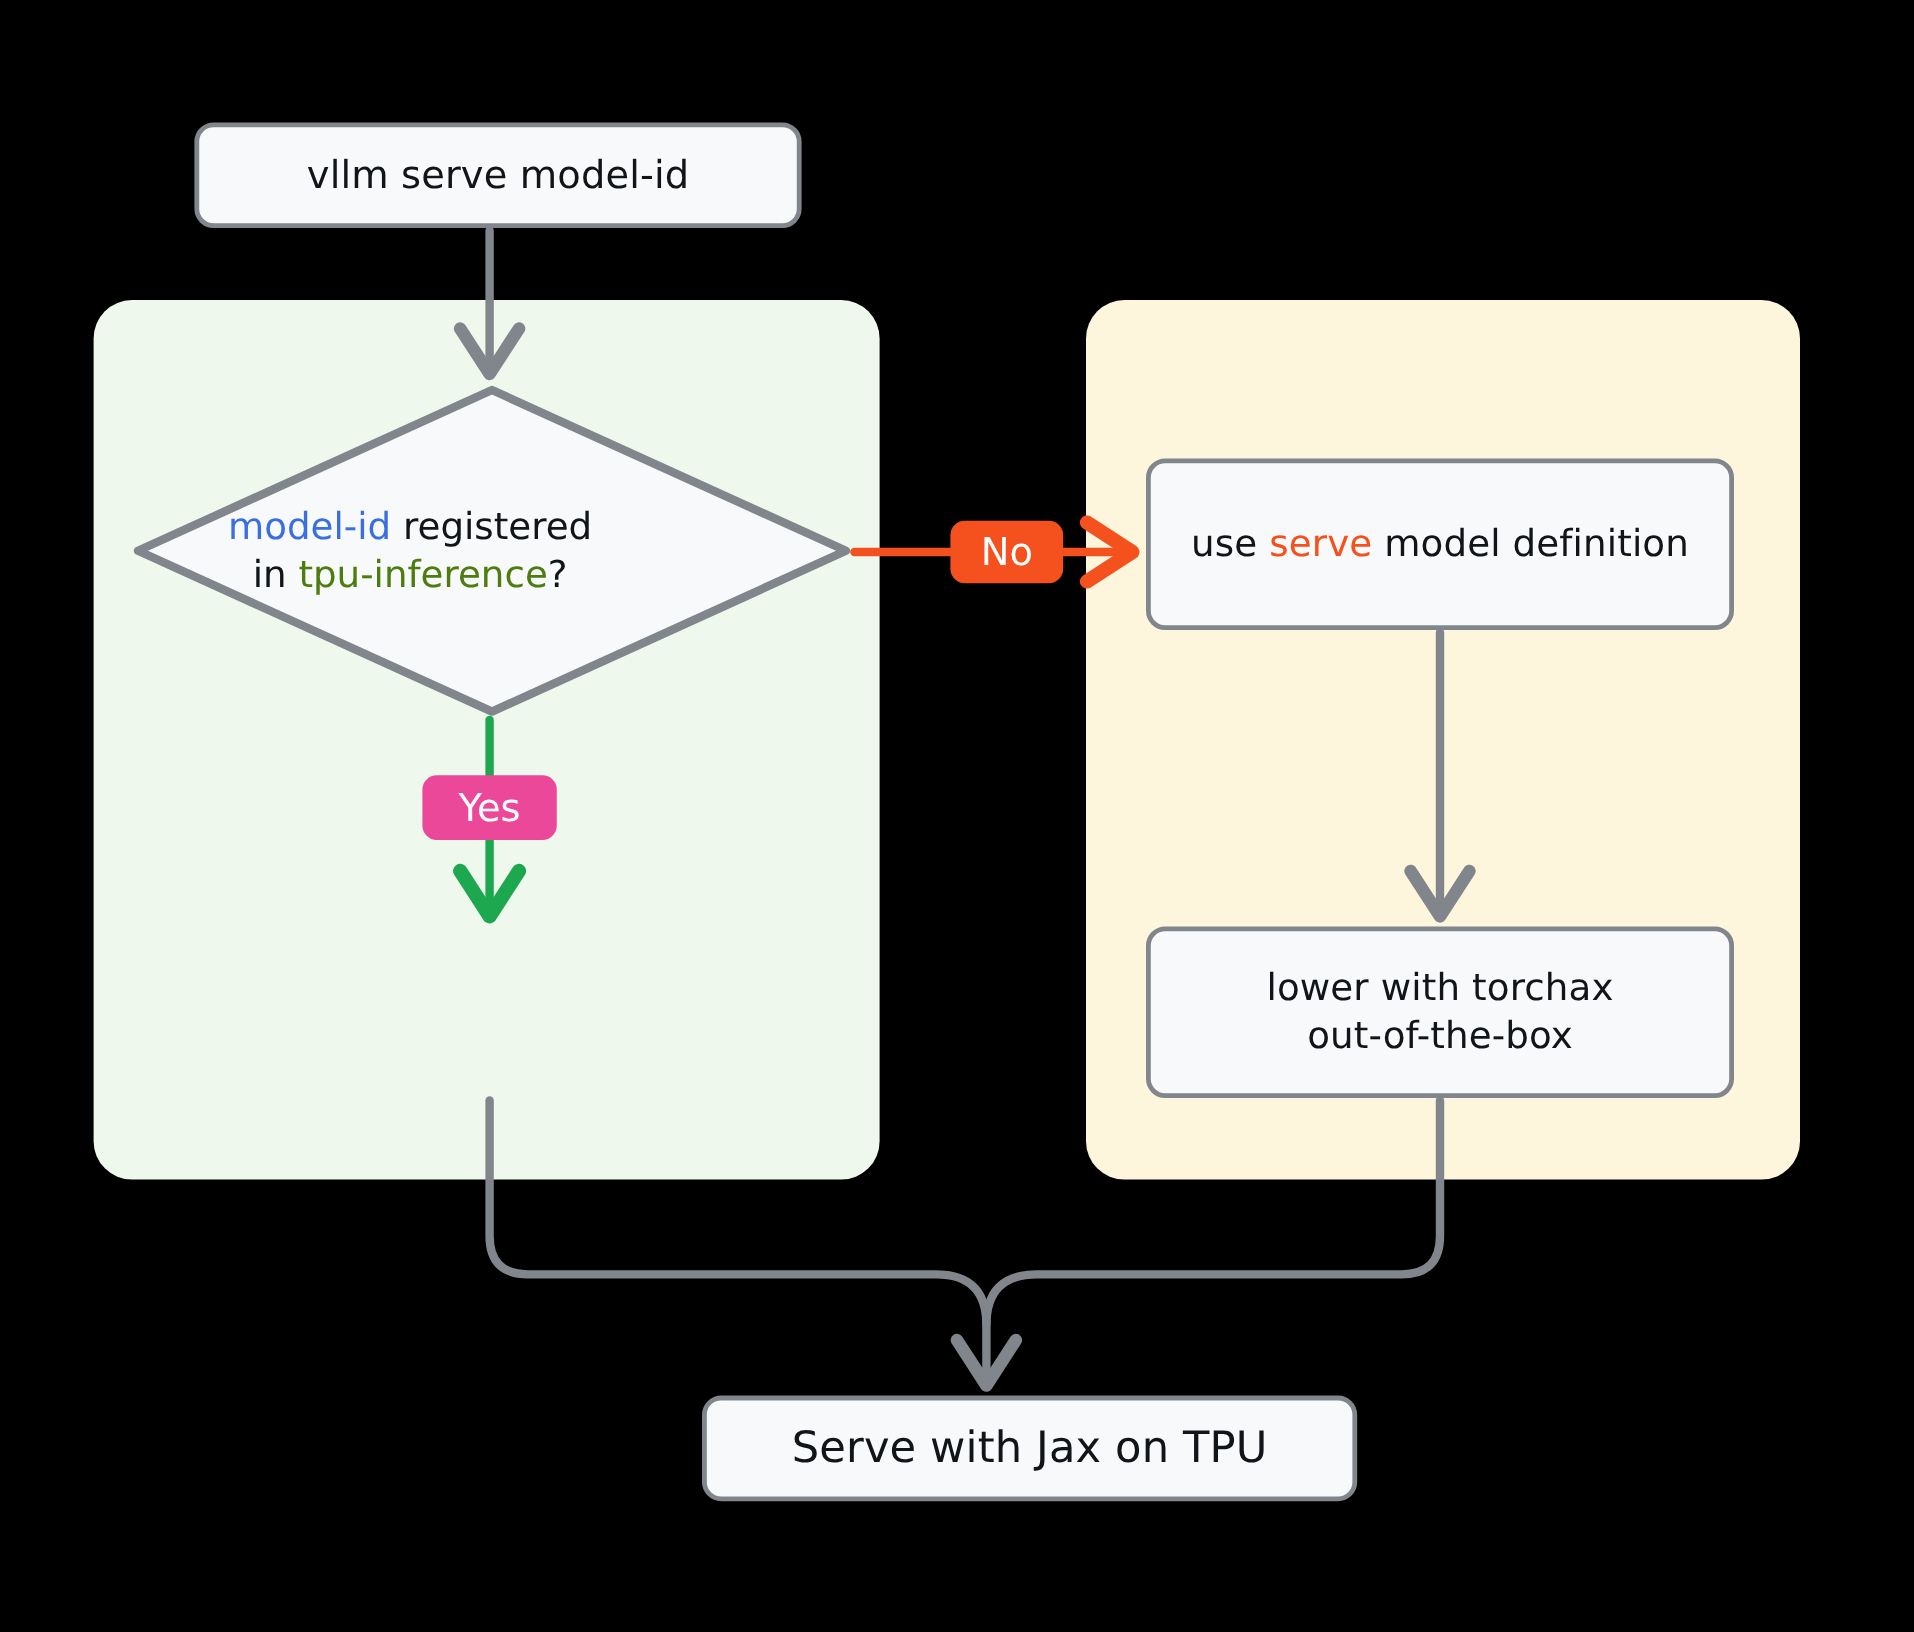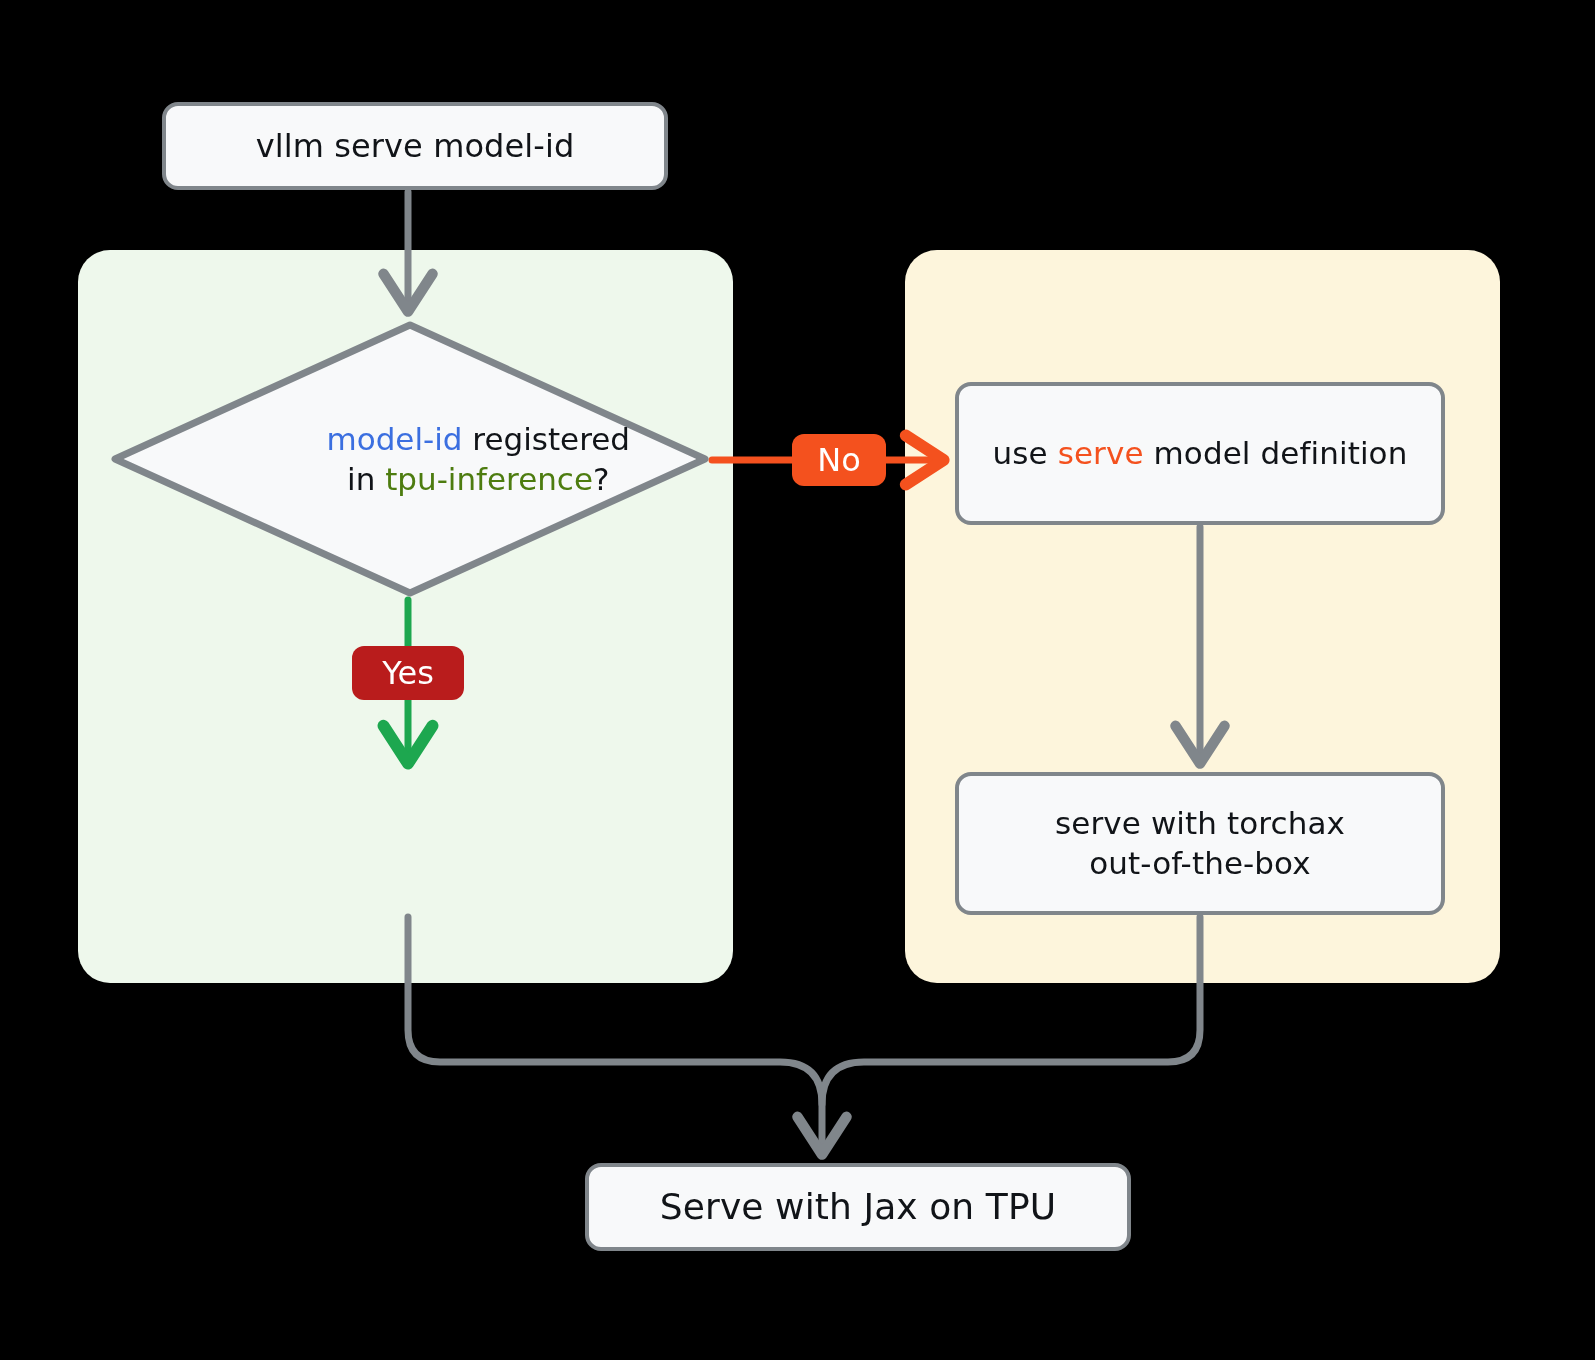--- a/index.html
+++ b/index.html
@@ -37,40 +37,40 @@
   #node-torchax{left:955px;top:772px;width:490px;height:143px;}
   #node-serve{left:585px;top:1163px;width:546px;height:88px;font-size:36px;}
 
   
   #node-decision{
     position:absolute;left:110px;top:320px;width:600px;height:278px;
   }
   #node-decision svg{position:absolute;inset:0;}
   #decision-text{
     position:absolute;inset:0;
-    display:flex;align-items:center;justify-content:flex-end;
+    display:flex;align-items:center;justify-content:flex-start;
     text-align:center;
     font-size:31px;line-height:1.3;color:#111418;
     padding:0 80px;box-sizing:border-box;
   }
 
   
   .tok-model{color:#3b6fe0;}
   .tok-tpu{color:#4d7c0f;}
   .tok-vllm{color:#f4511e;}
 
   
   .edge-label{
     position:absolute;
     display:flex;align-items:center;justify-content:center;
     color:#ffffff;font-size:32px;border-radius:12px;
     padding:0 6px;box-sizing:border-box;
   }
   #label-no{left:792px;top:434px;width:94px;height:52px;background:#f4511e;}
-  #label-yes{left:352px;top:646px;width:112px;height:54px;background:#b91c1c;}
+  #label-yes{left:352px;top:646px;width:112px;height:54px;background:#ec4899;}
 
   
   #edges{position:absolute;left:0;top:0;width:1595px;height:1360px;pointer-events:none;}
 </style>
 </head>
 <body>
 
 <div id="stage" style="background: rgb(0, 0, 0);">
 
   <div class="panel" id="panel-yes" style="background: rgb(238, 248, 236);"></div>
@@ -122,20 +122,20 @@
 
   <div class="edge-label" id="label-no">No</div>
   <div class="edge-label" id="label-yes">Yes</div>
 
   <div class="node" id="node-vllm-def">
     <span><span>use </span><span class="tok-vllm">serve</span><span> model definition</span></span>
   </div>
 
 
   <div class="node" id="node-torchax">
-    <span><span>serve with torchax</span><br><span>out-of-the-box</span></span>
+    <span><span>lower with torchax</span><br><span>out-of-the-box</span></span>
   </div>
 
   <div class="node" id="node-serve">
     <span>Serve with Jax on TPU</span>
   </div>
 
 </div>
 
 </body></html>

